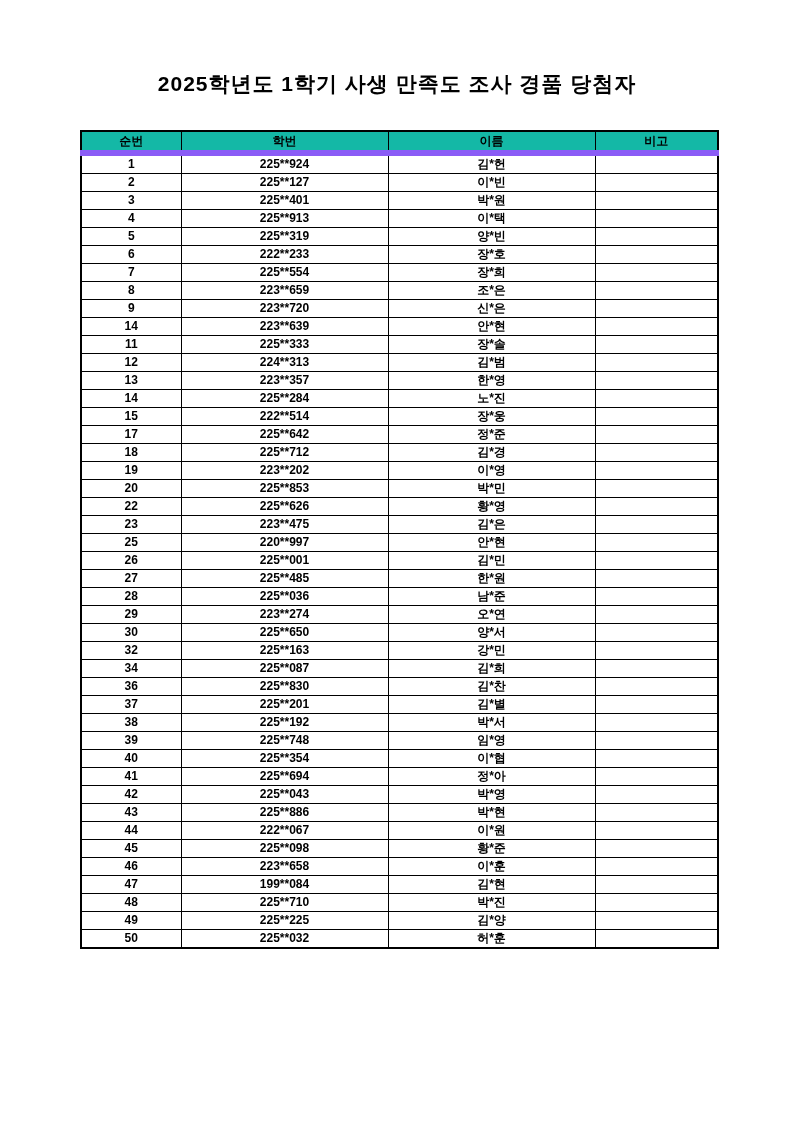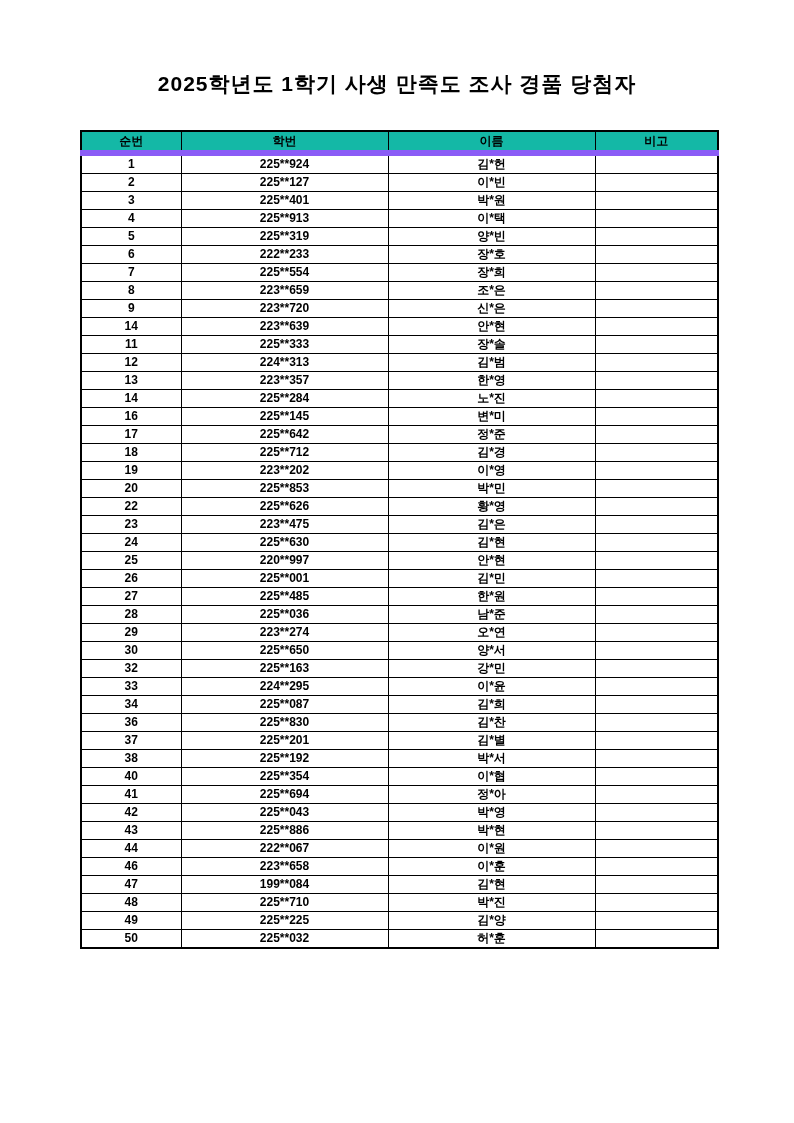--- a/index.html
+++ b/index.html
@@ -160,23 +160,23 @@
           <td>한*영</td>
           <td></td>
         </tr>
         <tr>
           <td>14</td>
           <td>225**284</td>
           <td>노*진</td>
           <td></td>
         </tr>
         <tr>
-          <td>16</td>
-          <td>225**145</td>
-          <td>변*미</td>
+          <td>15</td>
+          <td>222**514</td>
+          <td>장*웅</td>
           <td></td>
         </tr>
         <tr>
           <td>17</td>
           <td>225**642</td>
           <td>정*준</td>
           <td></td>
         </tr>
         <tr>
           <td>18</td>
@@ -202,26 +202,20 @@
           <td>황*영</td>
           <td></td>
         </tr>
         <tr>
           <td>23</td>
           <td>223**475</td>
           <td>김*은</td>
           <td></td>
         </tr>
         <tr>
-          <td>24</td>
-          <td>225**630</td>
-          <td>김*현</td>
-          <td></td>
-        </tr>
-        <tr>
           <td>25</td>
           <td>220**997</td>
           <td>안*현</td>
           <td></td>
         </tr>
         <tr>
           <td>26</td>
           <td>225**001</td>
           <td>김*민</td>
           <td></td>
@@ -250,26 +244,20 @@
           <td>양*서</td>
           <td></td>
         </tr>
         <tr>
           <td>32</td>
           <td>225**163</td>
           <td>강*민</td>
           <td></td>
         </tr>
         <tr>
-          <td>33</td>
-          <td>224**295</td>
-          <td>이*윤</td>
-          <td></td>
-        </tr>
-        <tr>
           <td>34</td>
           <td>225**087</td>
           <td>김*희</td>
           <td></td>
         </tr>
         <tr>
           <td>36</td>
           <td>225**830</td>
           <td>김*찬</td>
           <td></td>
@@ -280,20 +268,26 @@
           <td>김*별</td>
           <td></td>
         </tr>
         <tr>
           <td>38</td>
           <td>225**192</td>
           <td>박*서</td>
           <td></td>
         </tr>
         <tr>
+          <td>39</td>
+          <td>225**748</td>
+          <td>임*영</td>
+          <td></td>
+        </tr>
+        <tr>
           <td>40</td>
           <td>225**354</td>
           <td>이*협</td>
           <td></td>
         </tr>
         <tr>
           <td>41</td>
           <td>225**694</td>
           <td>정*아</td>
           <td></td>
@@ -307,20 +301,26 @@
         <tr>
           <td>43</td>
           <td>225**886</td>
           <td>박*현</td>
           <td></td>
         </tr>
         <tr>
           <td>44</td>
           <td>222**067</td>
           <td>이*원</td>
+          <td></td>
+        </tr>
+        <tr>
+          <td>45</td>
+          <td>225**098</td>
+          <td>황*준</td>
           <td></td>
         </tr>
         <tr>
           <td>46</td>
           <td>223**658</td>
           <td>이*훈</td>
           <td></td>
         </tr>
         <tr>
           <td>47</td>

